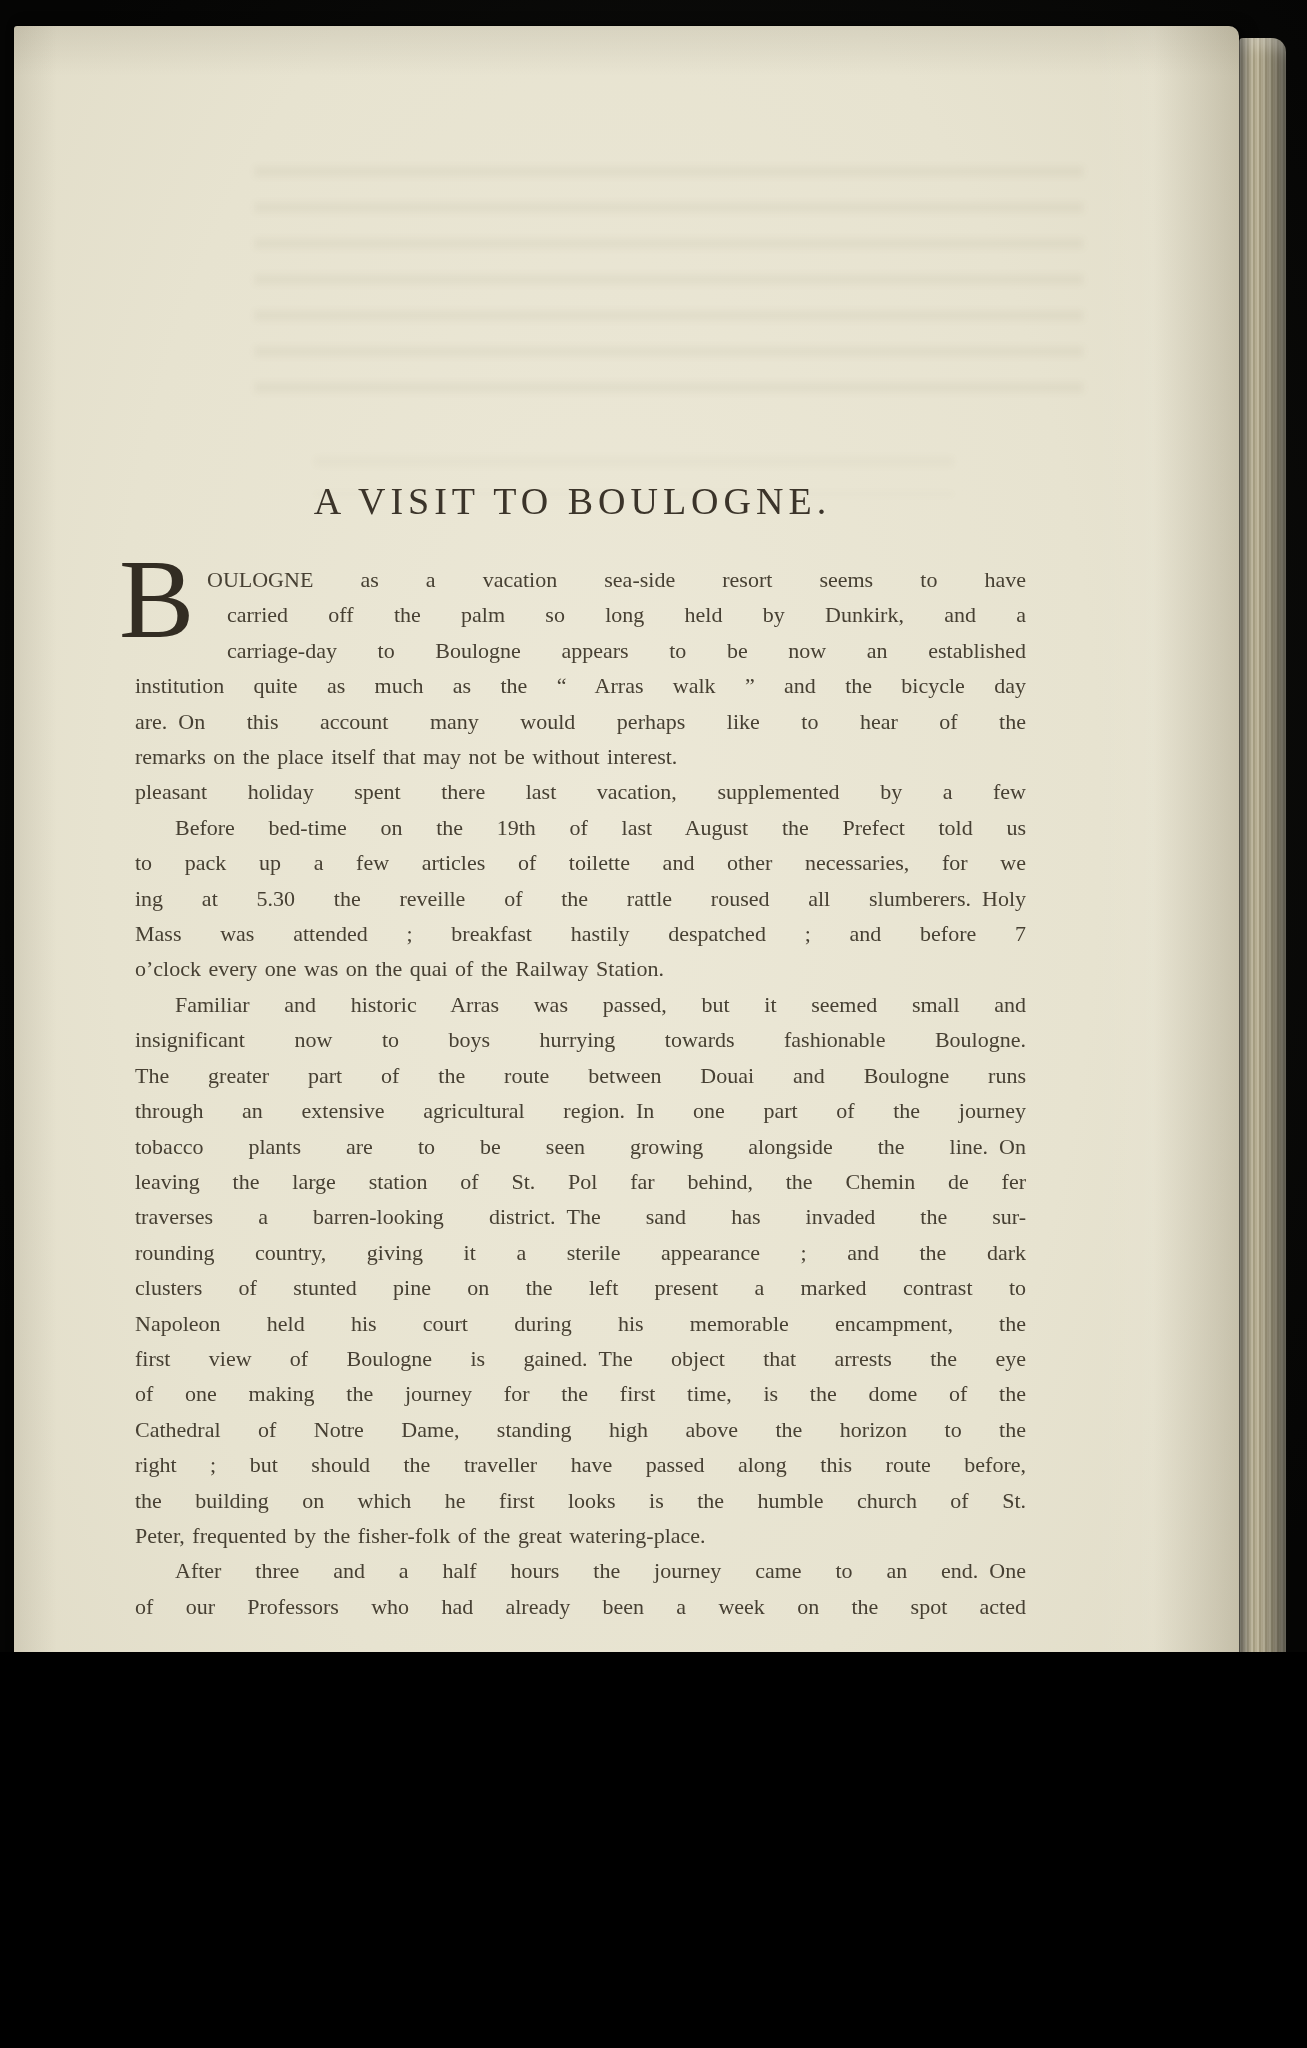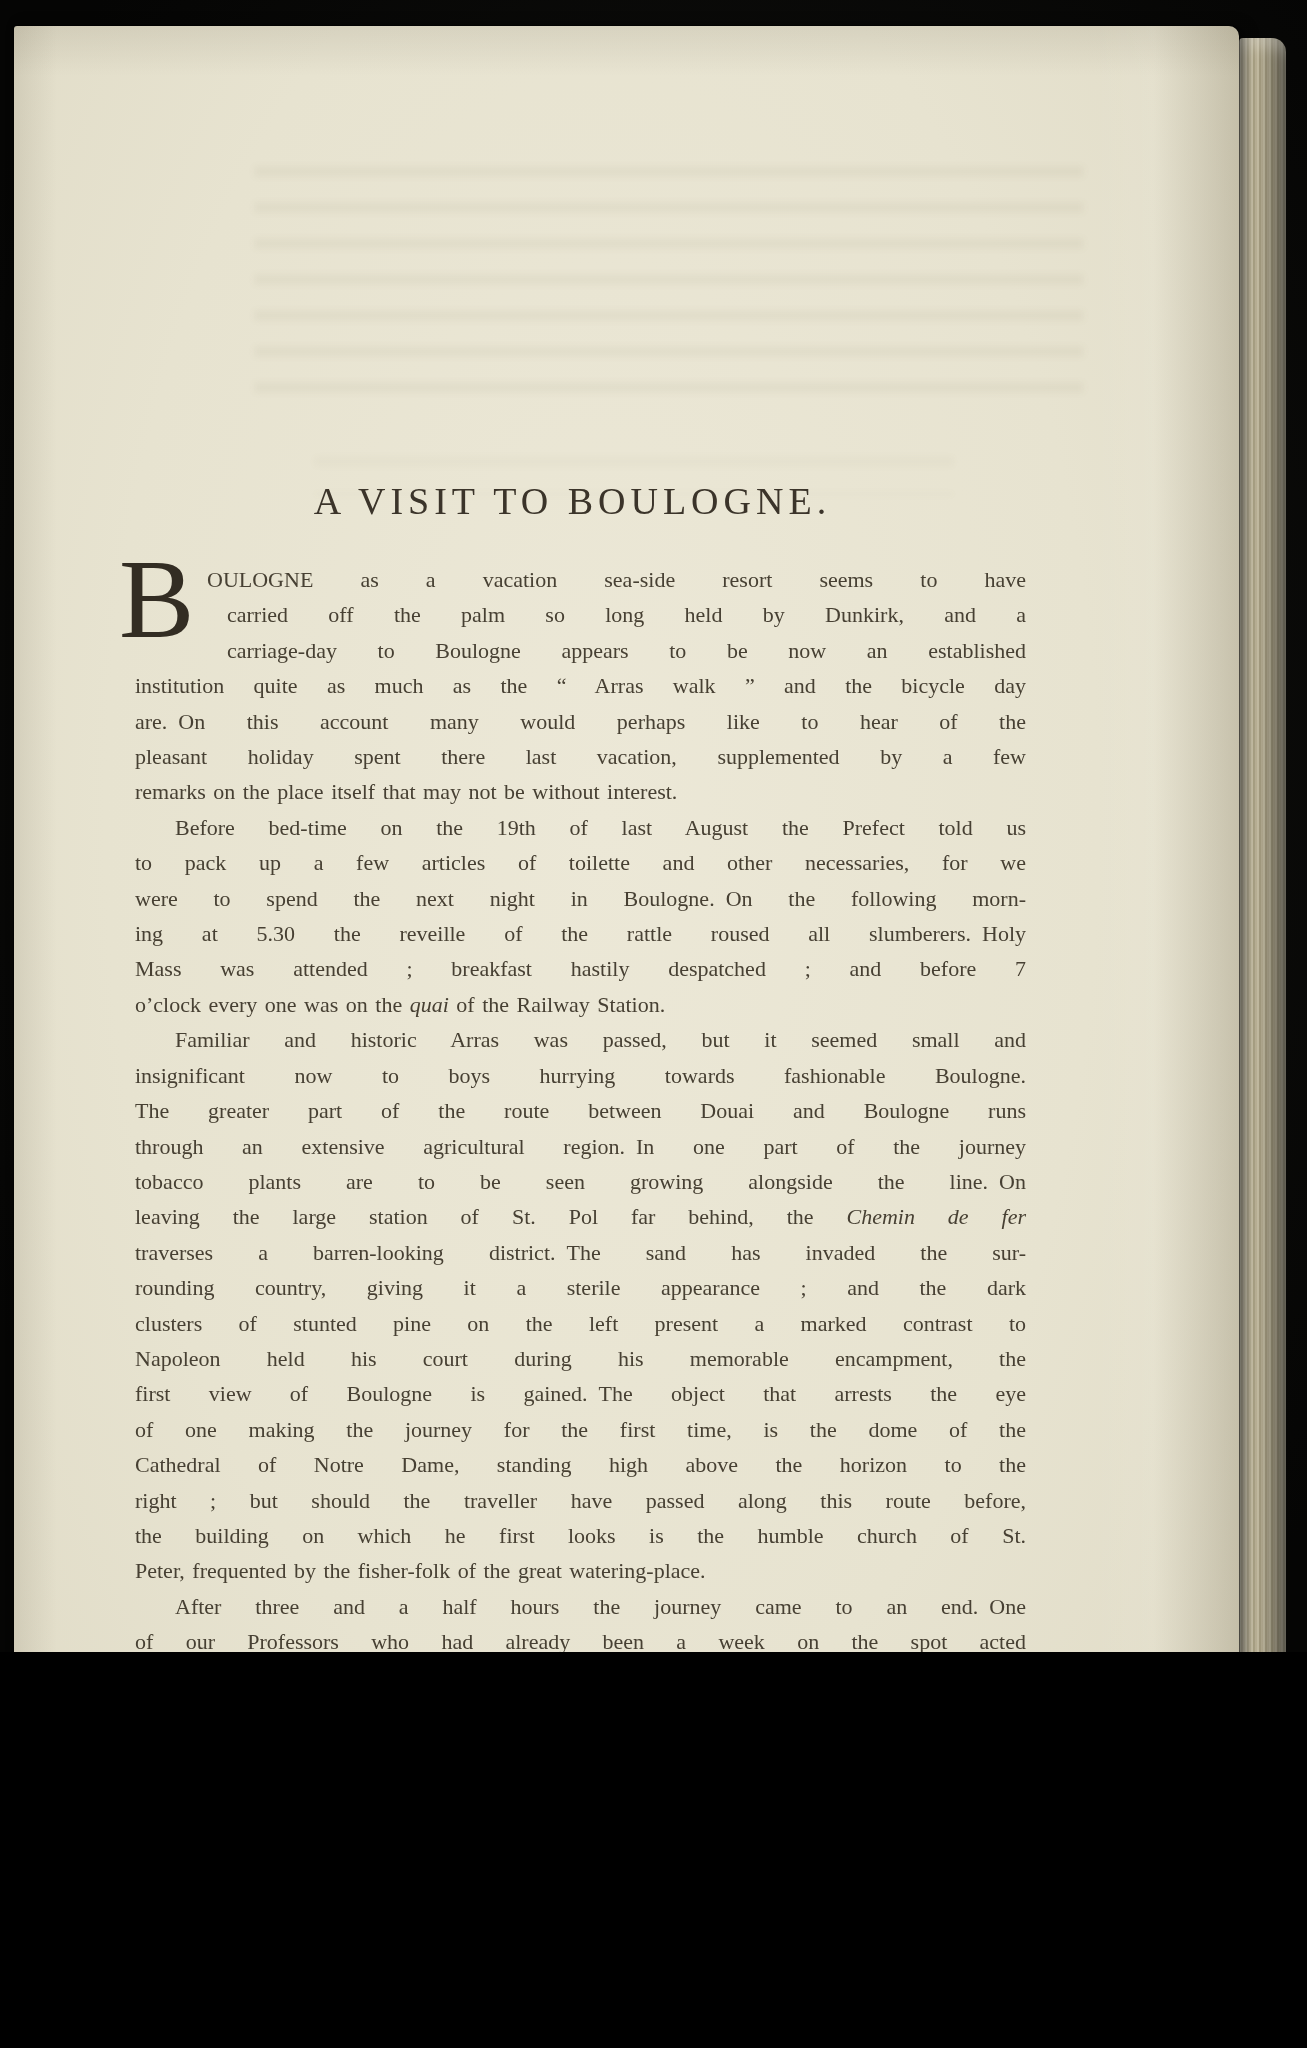--- a/index.html
+++ b/index.html
@@ -48,21 +48,21 @@
     position:absolute;left:119px;top:562px;width:907px;
     font-size:22px;line-height:35.4px;color:var(--ink,#474033);
     word-spacing:2px;
   }
   .para{position:relative;}
   .line{text-align:justify;text-align-last:justify;margin-left:16px;}
   .line.nojust{text-align-last:auto;}
   .line.indent{text-indent:40px;}
   .line.drop1{margin-left:88px;}
   .line.drop2{margin-left:108px;}
-  .it{font-style:italic;}
+  .it{}
   .dropcap{
     position:absolute;left:0;top:-5px;
     font-size:113px;line-height:84px;color:#332d23;
   }
 </style>
 </head>
 <body>
 
 <div class="photo">
   <div class="fore-edge"></div>
@@ -72,27 +72,26 @@
   </div>
   <div class="title">A VISIT TO BOULOGNE.</div>
   <div class="text-block" id="text-block">
       <div class="para">
         <span class="dropcap">B</span>
         <div class="line drop1"><span>OULOGNE as a vacation sea-side resort seems to have</span></div>
         <div class="line drop2"><span>carried off the palm so long held by Dunkirk, and a</span></div>
         <div class="line drop2"><span>carriage-day to Boulogne appears to be now an established</span></div>
         <div class="line"><span>institution quite as much as the “ Arras walk ” and the bicycle day</span></div>
         <div class="line"><span>are. On this account many would perhaps like to hear of the</span></div>
+        <div class="line nojust"><span>remarks on the place itself that may not be without interest.</span></div>
         <div class="line"><span>pleasant holiday spent there last vacation, supplemented by a few</span></div>
-        <div class="line nojust"><span>remarks on the place itself that may not be without interest.</span></div>
       </div>
       <div class="para">
         <div class="line indent"><span>Before bed-time on the 19th of last August the Prefect told us</span></div>
         <div class="line"><span>to pack up a few articles of toilette and other necessaries, for we</span></div>
-        <div class="line"><span>were to spend the next night in Boulogne. On the following morn-</span></div>
         <div class="line"><span>ing at 5.30 the reveille of the rattle roused all slumberers. Holy</span></div>
         <div class="line"><span>Mass was attended ; breakfast hastily despatched ; and before 7</span></div>
         <div class="line nojust"><span>o’clock every one was on the </span><span class="it">quai</span><span> of the Railway Station.</span></div>
       </div>
       <div class="para">
         <div class="line indent"><span>Familiar and historic Arras was passed, but it seemed small and</span></div>
         <div class="line"><span>insignificant now to boys hurrying towards fashionable Boulogne.</span></div>
         <div class="line"><span>The greater part of the route between Douai and Boulogne runs</span></div>
         <div class="line"><span>through an extensive agricultural region. In one part of the journey</span></div>
         <div class="line"><span>tobacco plants are to be seen growing alongside the line. On</span></div>

